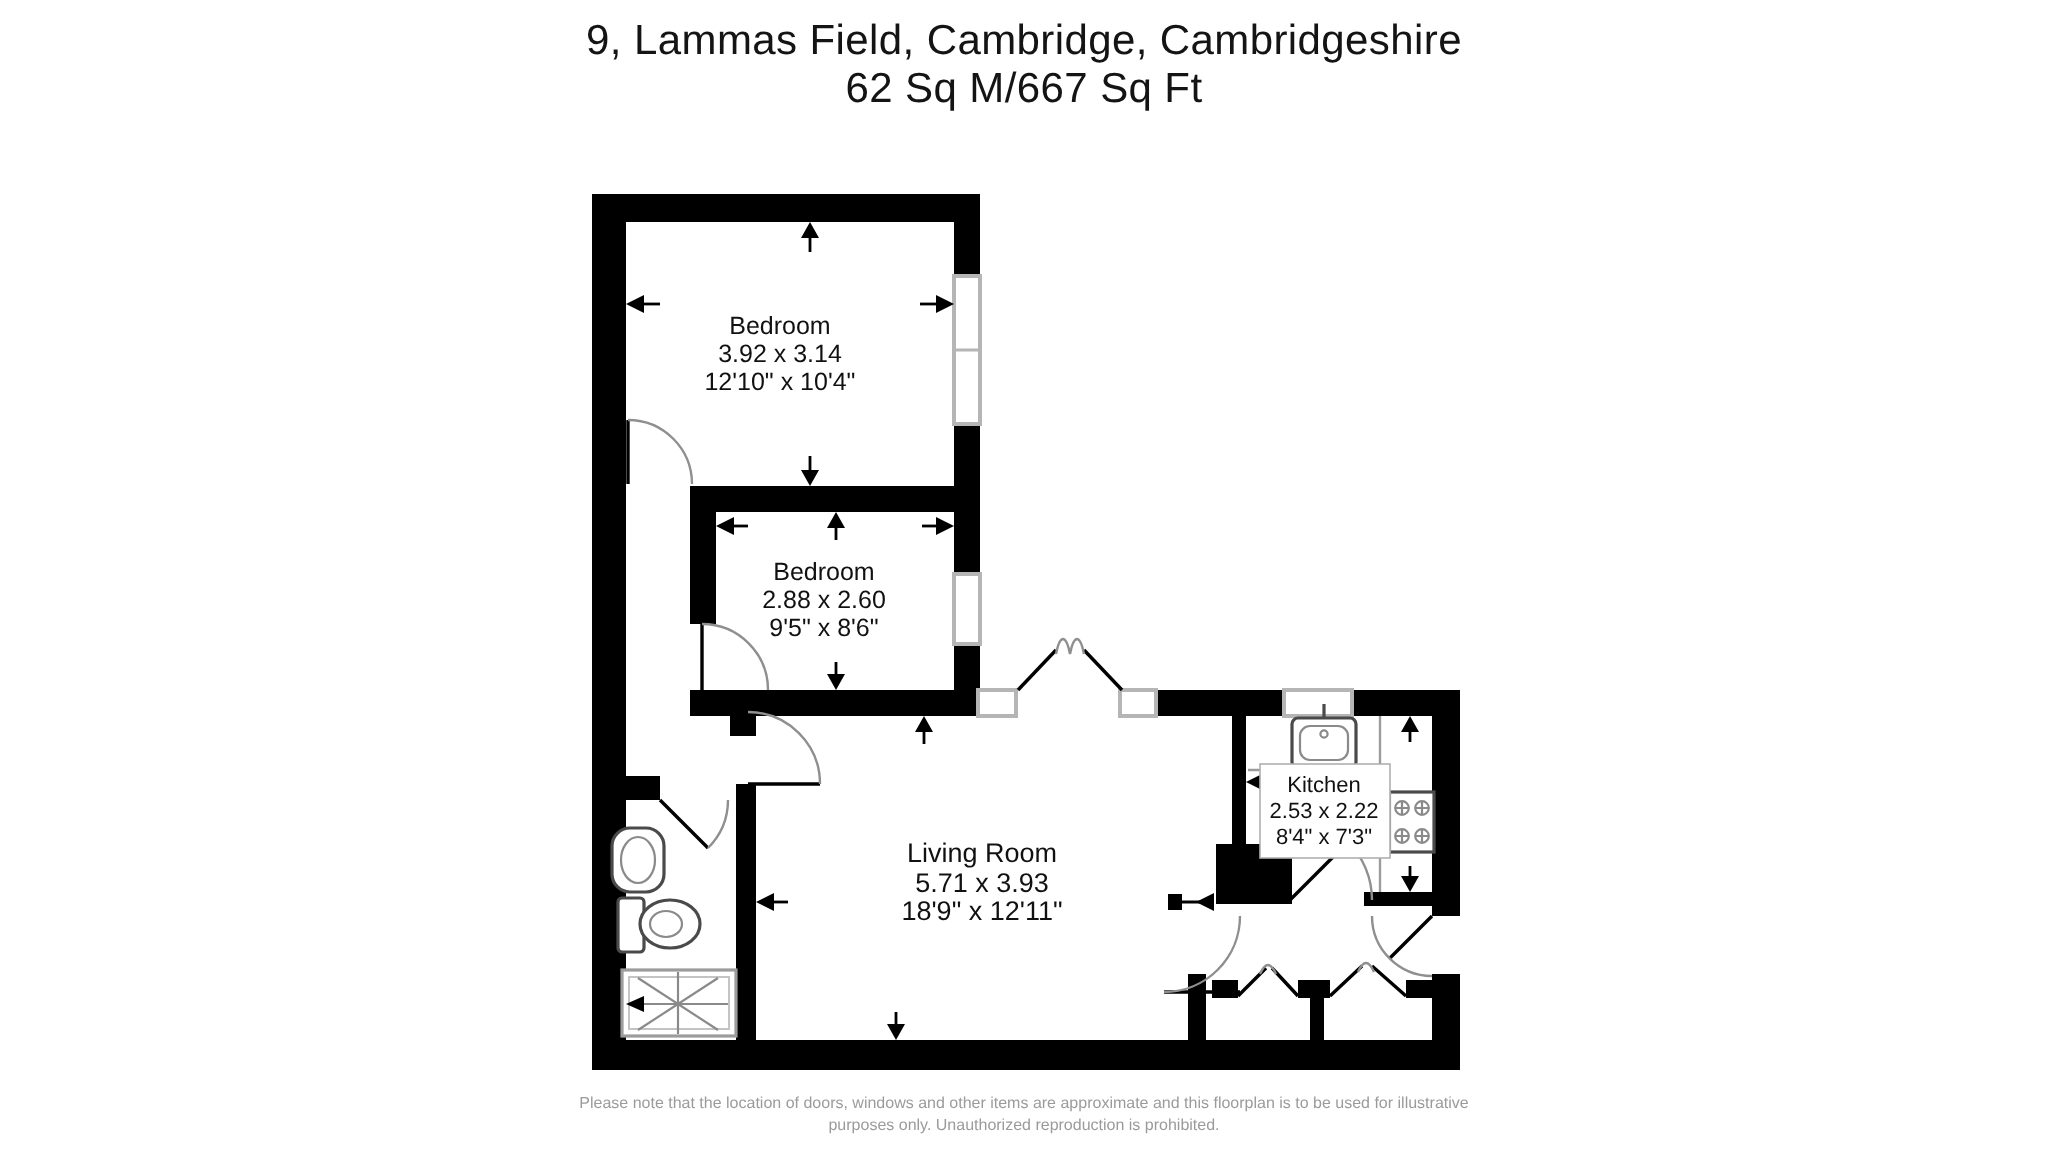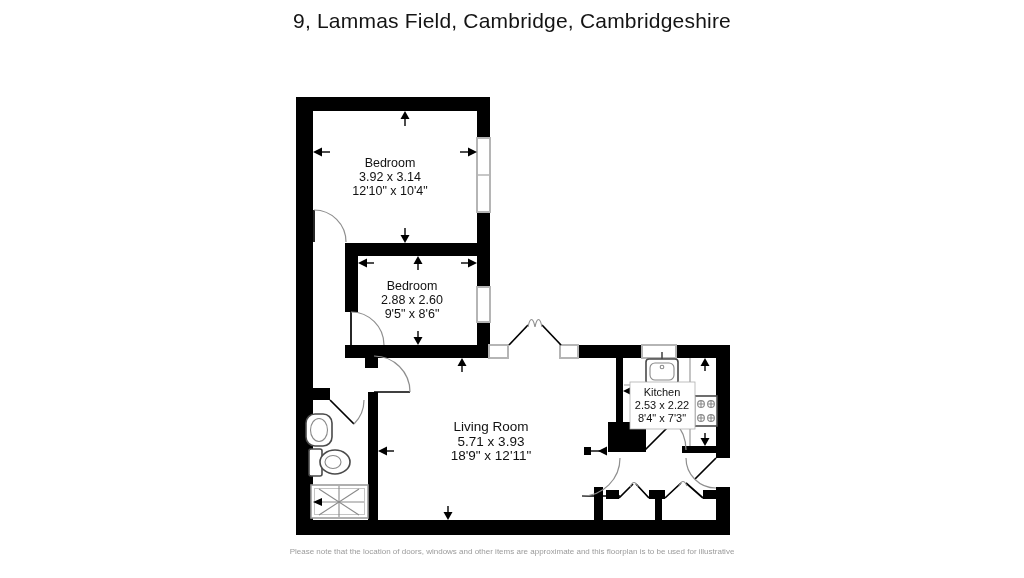--- a/index.html
+++ b/index.html
@@ -24,20 +24,21 @@
   .lbl-lg{font-family:"Liberation Sans",sans-serif;font-size:13.5px;fill:#111;}
   .lbl-sm{font-family:"Liberation Sans",sans-serif;font-size:11px;fill:#111;}
 </style>
 </head>
 <body>
 
 <div id="stage">
 
   <div id="title-block">
     <div>9, Lammas Field, Cambridge, Cambridgeshire</div>
+    <div>62 Sq M/667 Sq Ft</div>
   </div>
 
   <svg width="1024" height="578" viewBox="0 0 1024 578">
 
     <g>
       <rect class="wall" x="296" y="97" width="17" height="438"></rect>
       <rect class="wall" x="296" y="97" width="194" height="14"></rect>
       <rect class="wall" x="477" y="111" width="13" height="27"></rect>
       <rect class="wall" x="477" y="212" width="13" height="75"></rect>
       <rect class="wall" x="477" y="322" width="13" height="36"></rect>
@@ -197,15 +198,16 @@
         <rect x="630" y="382" width="65" height="47" fill="#fff" stroke="#b0b0b0" stroke-width="0.8"></rect>
         <text class="lbl-sm" x="662" y="396">Kitchen</text>
         <text class="lbl-sm" x="662" y="409">2.53 x 2.22</text>
         <text class="lbl-sm" x="662" y="422">8'4" x 7'3"</text>
       </g>
     </g>
   </svg>
 
   <div id="footer-block">
     <div>Please note that the location of doors, windows and other items are approximate and this floorplan is to be used for illustrative</div>
+    <div>purposes only. Unauthorized reproduction is prohibited.</div>
   </div>
 
 </div>
 
 </body></html>

